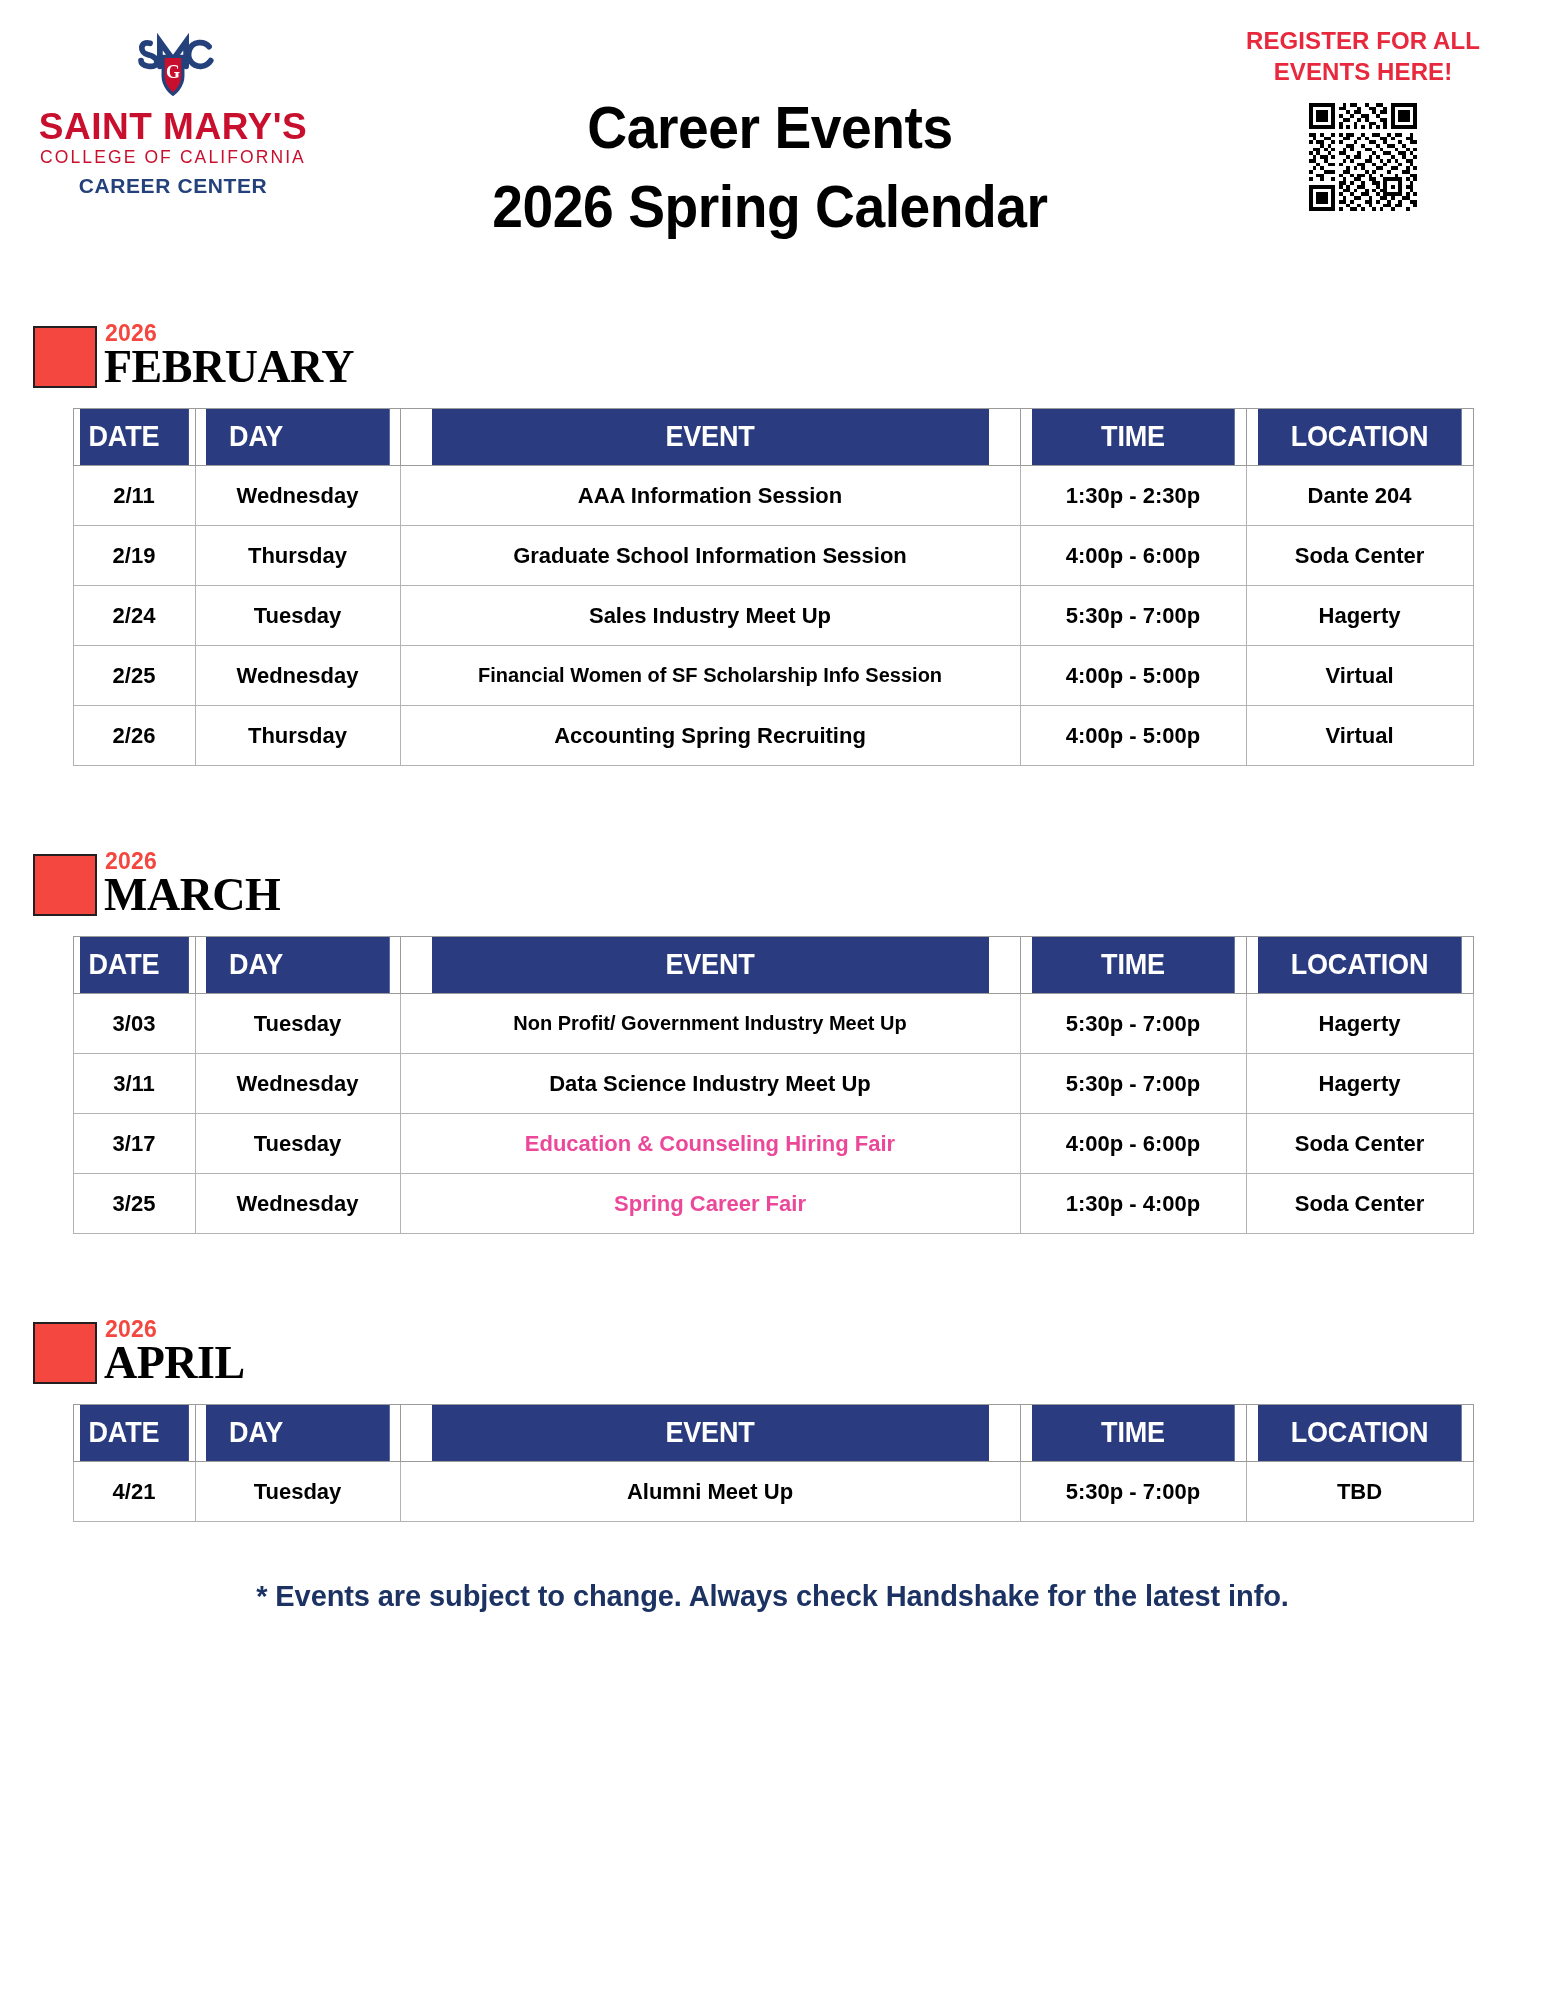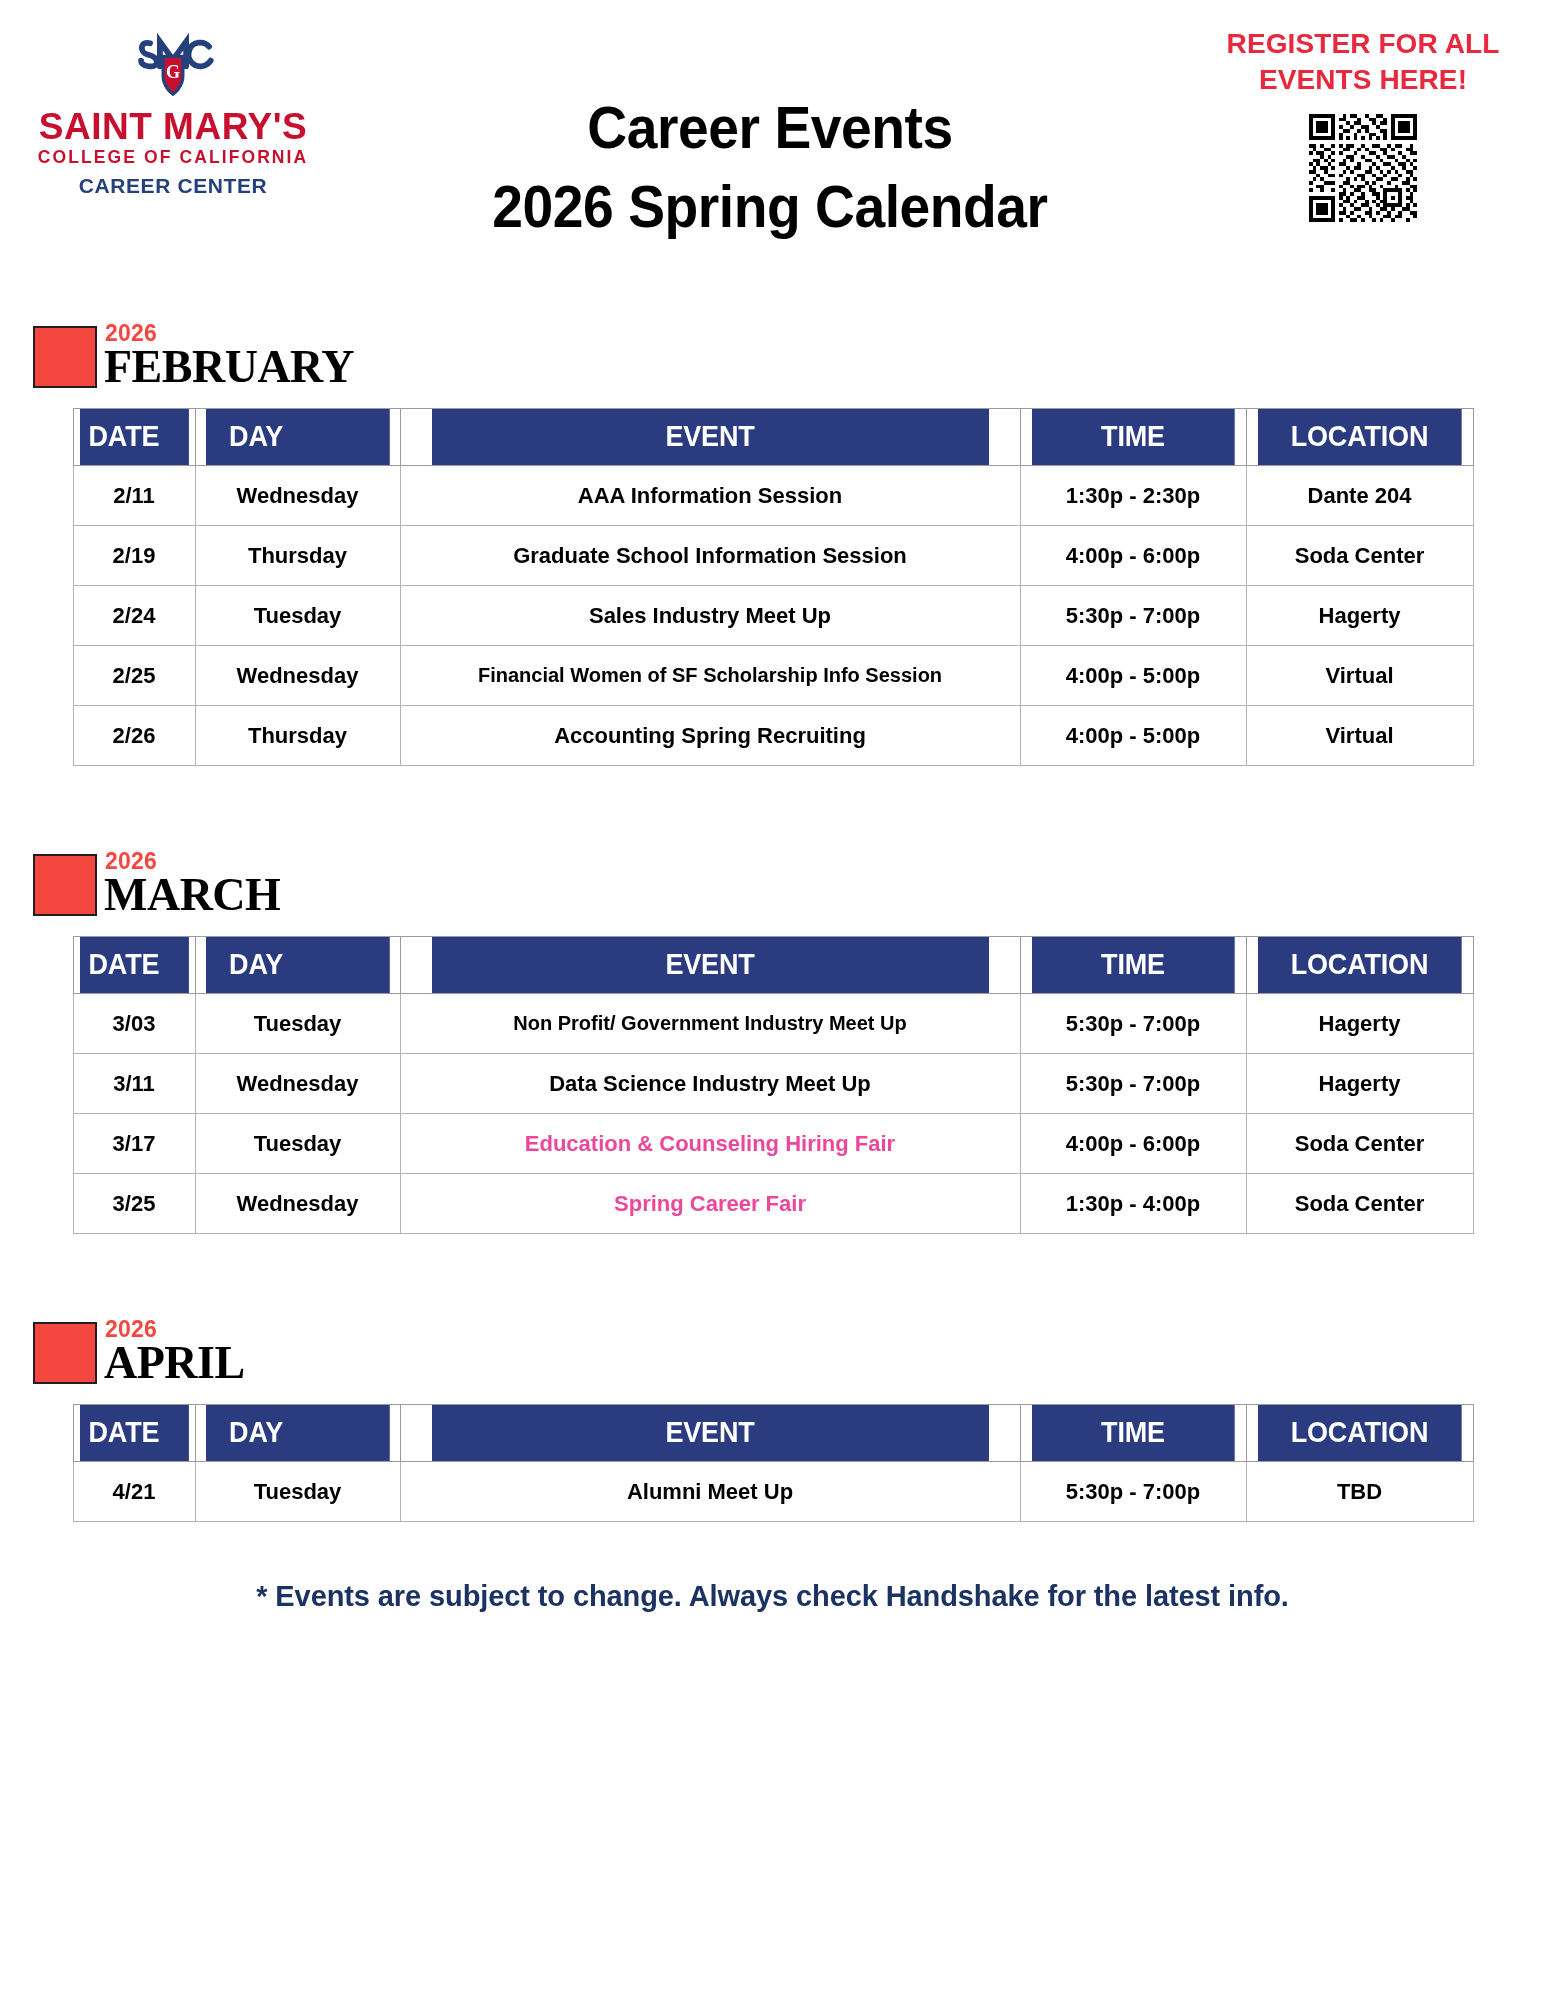--- a/index.html
+++ b/index.html
@@ -38,21 +38,21 @@
     font-family: "Liberation Sans", sans-serif;
     font-weight: bold;
     color: #C8102E;
     font-size: 37px;
     letter-spacing: 0.5px;
     line-height: 1.0;
     white-space: nowrap;
   }
   .logo-smc-sub {
     font-family: "Liberation Sans", sans-serif;
-    font-weight: bold;
+    font-weight: normal;
     color: #C8102E;
     font-size: 17.5px;
     letter-spacing: 2.1px;
     line-height: 1.45;
     white-space: nowrap;
   }
   .logo-smc-cc {
     font-family: "Liberation Sans", sans-serif;
     font-weight: bold;
     color: #24417C;
@@ -85,21 +85,21 @@
     position: absolute;
     right: 32px;
     top: 26px;
     width: 300px;
     text-align: center;
   }
   .register-text {
     font-family: "Liberation Sans", sans-serif;
     font-weight: bold;
     color: #E8283C;
-    font-size: 28px;
+    font-size: 24px;
     line-height: 1.28;
     letter-spacing: 0.1px;
   }
   .qr-wrap {
     margin: 16px auto 0 auto;
     width: 108px;
     height: 108px;
     background: #ffffff;
   }
 

